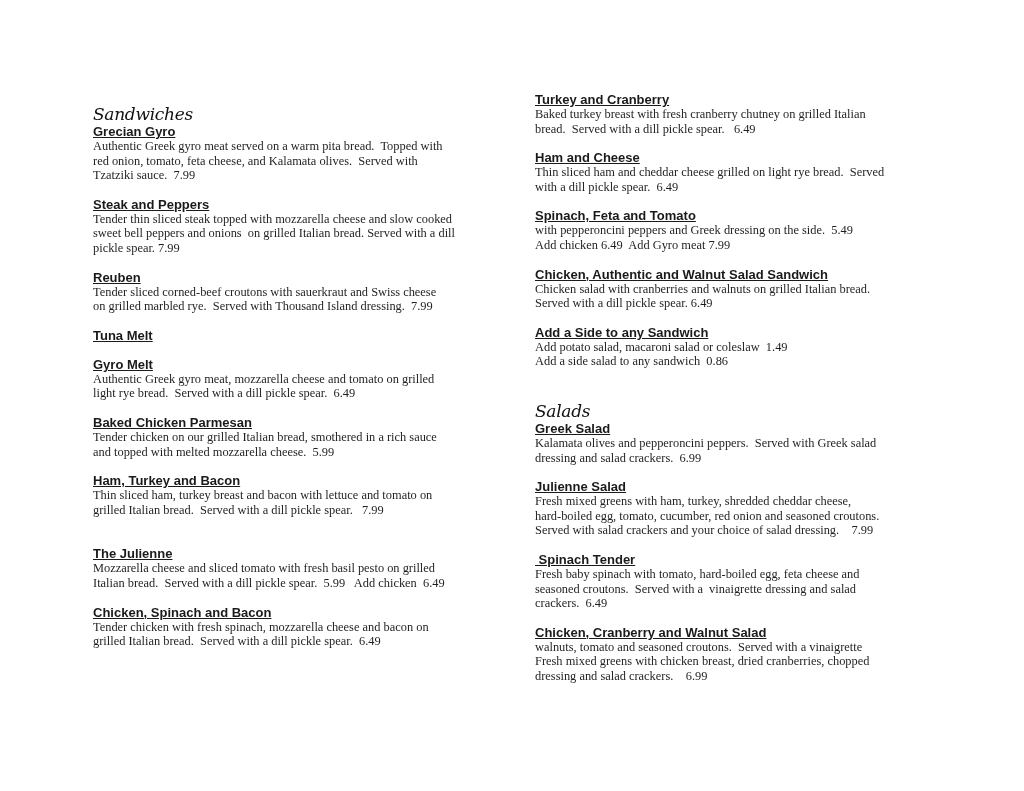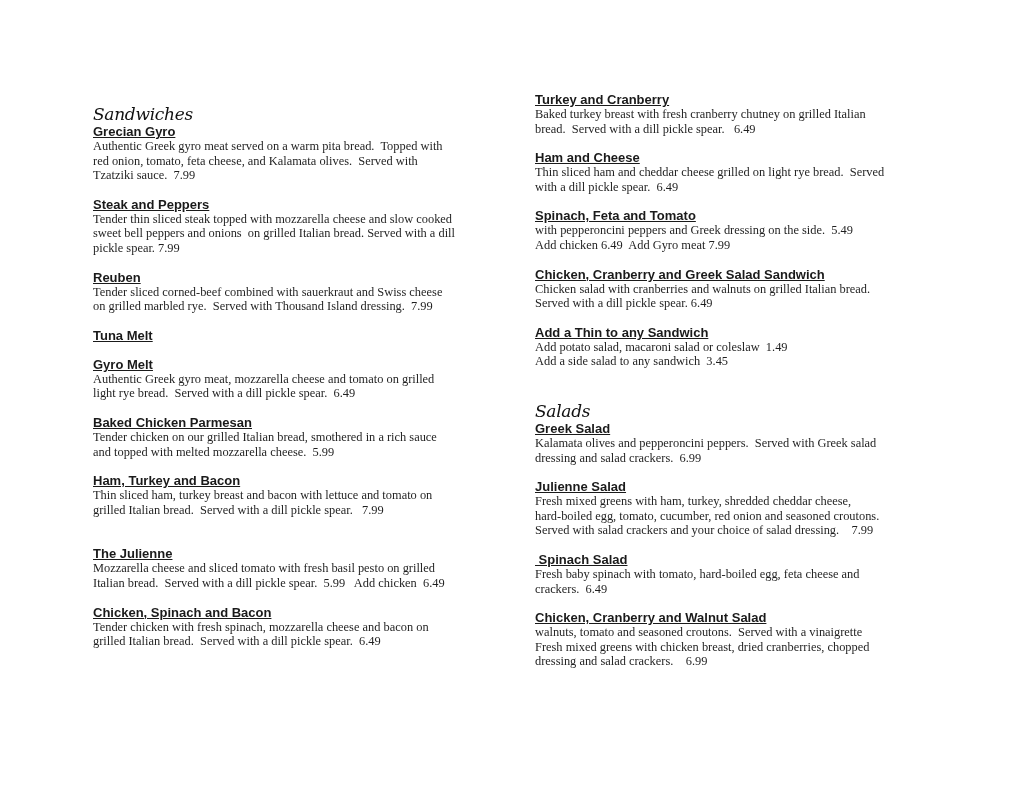--- a/index.html
+++ b/index.html
@@ -58,21 +58,21 @@
       <span class="item-desc">
         <span class="line">Tender thin sliced steak topped with mozzarella cheese and slow cooked</span>
         <span class="line">sweet bell peppers and onions  on grilled Italian bread. Served with a dill</span>
         <span class="line">pickle spear. 7.99</span>
       </span>
     </div>
 
     <div class="item" style="margin-top:14px">
       <span class="item-name">Reuben</span>
       <span class="item-desc">
-        <span class="line">Tender sliced corned-beef combined with sauerkraut and Swiss cheese</span>
+        <span class="line">Tender sliced corned-beef croutons with sauerkraut and Swiss cheese</span>
         <span class="line">on grilled marbled rye.  Served with Thousand Island dressing.  7.99</span>
       </span>
     </div>
 
     <div class="item" style="margin-top:14px">
       <span class="item-name">Tuna Melt</span>
     </div>
 
     <div class="item" style="margin-top:14px">
       <span class="item-name">Gyro Melt</span>
@@ -135,32 +135,32 @@
 
     <div class="item" style="margin-top:14px">
       <span class="item-name">Spinach, Feta  and Tomato</span>
       <span class="item-desc">
         <span class="line">with pepperoncini peppers and Greek dressing on the side.  5.49</span>
         <span class="line">Add chicken 6.49  Add Gyro meat 7.99</span>
       </span>
     </div>
 
     <div class="item" style="margin-top:14px">
-      <span class="item-name">Chicken, Cranberry and Greek Salad Sandwich</span>
+      <span class="item-name">Chicken, Authentic and Walnut Salad Sandwich</span>
       <span class="item-desc">
         <span class="line">Chicken salad with cranberries and walnuts on grilled Italian bread.</span>
         <span class="line">Served with a dill pickle spear. 6.49</span>
       </span>
     </div>
 
     <div class="item" style="margin-top:14px">
-      <span class="item-name">Add a Thin to any Sandwich</span>
+      <span class="item-name">Add a Side to any Sandwich</span>
       <span class="item-desc">
         <span class="line">Add potato salad, macaroni salad or coleslaw  1.49</span>
-        <span class="line">Add a side salad to any sandwich  3.45</span>
+        <span class="line">Add a side salad to any sandwich  0.86</span>
       </span>
     </div>
 
     <div class="section-title" style="margin-top:32px">Salads</div>
 
     <div class="item">
       <span class="item-name">Greek Salad</span>
       <span class="item-desc">
         <span class="line">Kalamata olives and pepperoncini peppers.  Served with Greek salad</span>
         <span class="line">dressing and salad crackers.  6.99</span>
@@ -170,23 +170,24 @@
     <div class="item" style="margin-top:14px">
       <span class="item-name">Julienne Salad</span>
       <span class="item-desc">
         <span class="line">Fresh mixed greens with ham, turkey, shredded cheddar cheese,</span>
         <span class="line">hard-boiled egg, tomato, cucumber, red onion and seasoned croutons.</span>
         <span class="line">Served with salad crackers and your choice of salad dressing.    7.99</span>
       </span>
     </div>
 
     <div class="item" style="margin-top:14px">
-      <span class="item-name" style="white-space:pre"> Spinach Salad</span>
+      <span class="item-name" style="white-space:pre"> Spinach Tender</span>
       <span class="item-desc">
         <span class="line">Fresh baby spinach with tomato, hard-boiled egg, feta cheese and</span>
+        <span class="line">seasoned croutons.  Served with a  vinaigrette dressing and salad</span>
         <span class="line">crackers.  6.49</span>
       </span>
     </div>
 
     <div class="item" style="margin-top:14px">
       <span class="item-name">Chicken, Cranberry and Walnut Salad</span>
       <span class="item-desc">
         <span class="line">walnuts, tomato and seasoned croutons.  Served with a vinaigrette</span>
         <span class="line">Fresh mixed greens with chicken breast, dried cranberries, chopped</span>
         <span class="line">dressing and salad crackers.    6.99</span>

